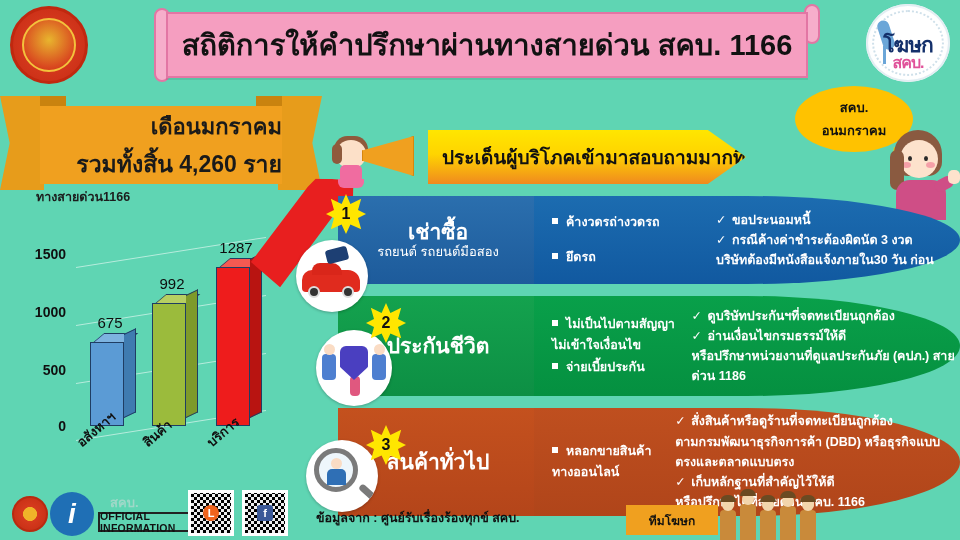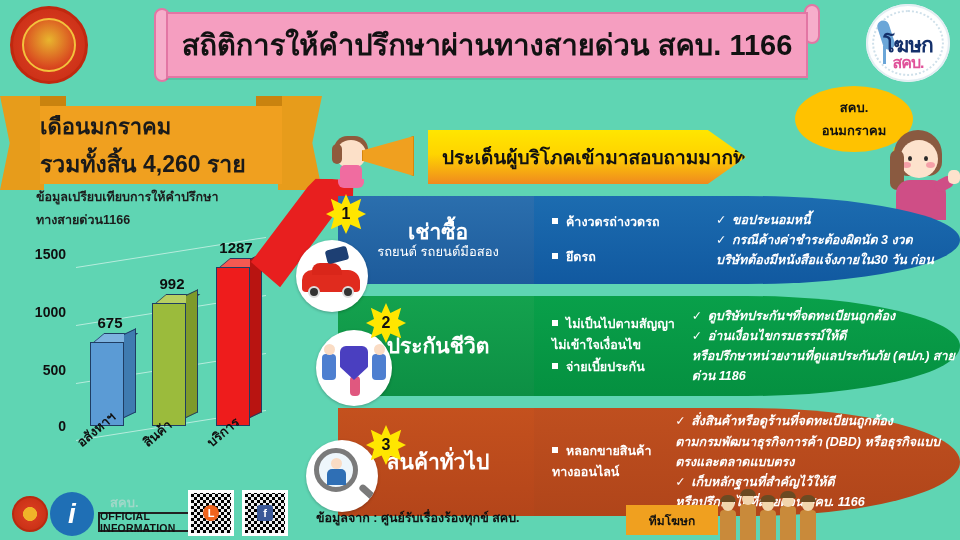--- a/index.html
+++ b/index.html
@@ -84,21 +84,21 @@
     clip-path:polygon(0 0,100% 0,100% 100%,0 100%,22% 50%); }
   .ribbon .tailR { right:0;
     clip-path:polygon(0 0,100% 0,78% 50%,100% 100%,0 100%); }
   .ribbon .fold {
     position:absolute; top:0; width:26px; height:14px; background:#c9830f;
   }
   .ribbon .fold.l { left:40px; } .ribbon .fold.r { right:40px; }
   .ribbon .body {
     position:absolute; left:40px; right:40px; top:10px; bottom:6px;
     background:#f0a01f;
-    display:flex; flex-direction:column; align-items:flex-start; justify-content:center;
+    display:flex; flex-direction:column; align-items:flex-end; justify-content:center;
     gap:2px;
   }
   .ribbon .l1 { font-size:22px; font-weight:bold; color:#1a1a1a; }
   .ribbon .l2 { font-size:23px; font-weight:bold; color:#1a1a1a; }
 
   .ribbon-sub {
     position:absolute; left:36px; top:186px; width:250px;
     font-size:12.5px; color:#1c1c1c; line-height:1.85; font-weight:600;
   }
 
@@ -124,21 +124,21 @@
     transform:skewY(-26deg); transform-origin:left bottom;
     border:1.5px solid #1f3d63; border-left:none;
   }
   .chart .bar .top {
     position:absolute; left:0; top:-9px; width:34px; height:12px;
     transform:skewX(-50deg); transform-origin:left bottom;
     border:1.5px solid #1f3d63;
   }
   .chart .bar .val {
     position:absolute; left:-6px; top:-28px; width:52px; text-align:center;
-    font-size:15px; font-weight:bold; color:#0d0d0d;
+    font-size:15px; font-weight:normal; color:#0d0d0d;
   }
   .chart .xlab {
     position:absolute; top:196px; font-size:13px; font-weight:bold; color:#101010;
     transform:rotate(-40deg); transform-origin:left top; white-space:nowrap;
   }
 
   
   .red-arrow {
     position:absolute; left:252px; top:178px; width:100px; height:110px;
     background:#e81f1f;
@@ -217,21 +217,21 @@
   }
   .row .labelbox .sub { font-size:13px; font-weight:normal; }
   .row .panel {
     position:absolute; top:0; height:100%;
     border-radius:0 50% 50% 0 / 0 50% 50% 0;
     display:flex; align-items:center; padding-left:18px; gap:6px;
   }
   .row .col-left {
     width:158px; font-size:12.5px; color:#fff; line-height:1.7; font-weight:600;
   }
-  .row .col-right { font-size:12.5px; color:#fff; line-height:1.62; font-weight:600;font-style:italic; }
+  .row .col-right { font-size:12.5px; color:#fff; line-height:1.62; font-weight:600; }
   .bsq { display:inline-block; width:6px; height:6px; background:#fff; margin-right:8px;
     vertical-align:2px; }
   .chk { display:inline-block; width:12px; color:#fff; font-weight:bold; margin-right:4px;}
 
   
   .row1 { left:338px; top:196px; width:622px; height:88px; }
   .row1 .labelbox { width:200px; background:#1d5fa0;
     background:linear-gradient(180deg,#2b6fae,#1d5b9b); }
   .row1 .panel { left:196px; width:426px;
     background:#1565a8; background:linear-gradient(180deg,#1c6cb0,#1159a0); }
@@ -392,21 +392,20 @@
     <div class="tailL"></div>
     <div class="tailR"></div>
     <div class="fold l"></div>
     <div class="fold r"></div>
     <div class="body">
       <div class="l1">เดือนมกราคม</div>
       <div class="l2">รวมทั้งสิ้น 4,260 ราย</div>
     </div>
   </div>
   <div class="ribbon-sub">
-    <div>ข้อมูลเปรียบเทียบการให้คำปรึกษา</div>
     <div>ทางสายด่วน1166</div>
   </div>
 
   <div class="chart">
     <div class="ylab" style="top:14px;left:0;">1500</div>
     <div class="ylab" style="top:72px;left:0;">1000</div>
     <div class="ylab" style="top:130px;left:0;">500</div>
     <div class="ylab" style="top:186px;left:0;">0</div>
 
     <div class="grid" style="top:12px;"></div>

